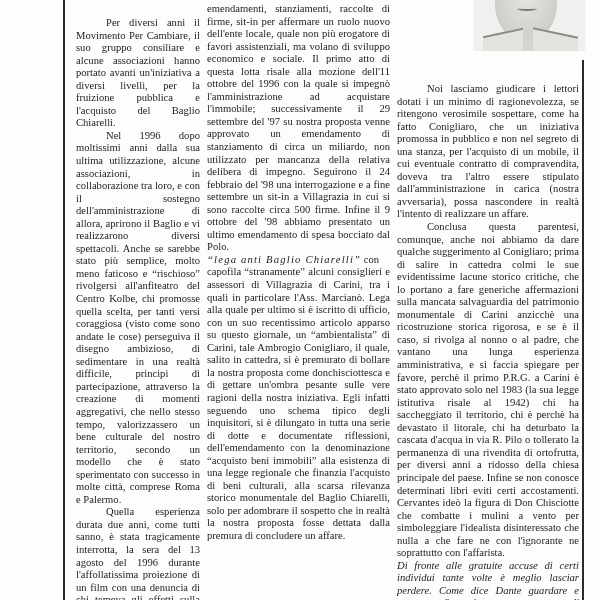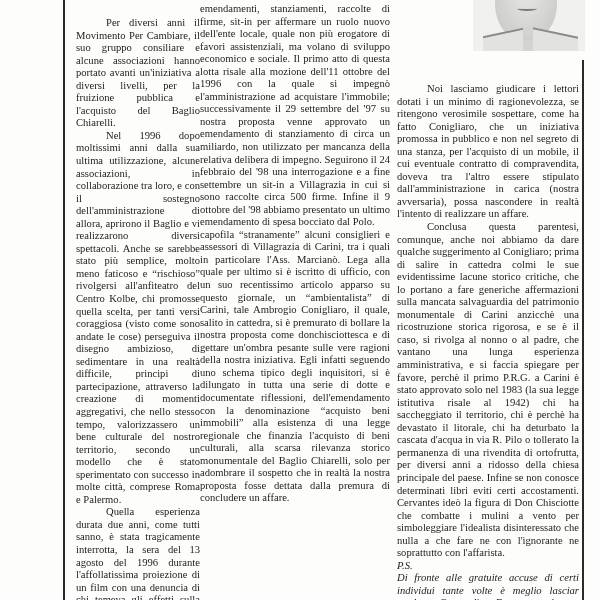--- a/index.html
+++ b/index.html
@@ -21,21 +21,21 @@
   }
   .col {
     position: absolute;
     font-size: 10.6px;
     line-height: 12.55px;
     text-align: justify;
     hyphens: manual;
     overflow: hidden;
   }
   .col p { margin: 0; text-indent: 30px; }
-  .col p.noindent { text-indent: 0; }
+  .col p.noindent { text-indent: 0; margin-left: 7px; }
   .col1 { left: 76px; top: 17px; width: 124px; height: 583px; }
   .col2 { left: 200px; top: 3px; width: 190px; height: 597px; }
   .col3 { left: 397px; top: 83px; width: 182px; height: 517px; }
   .italic-spaced { font-style: italic; letter-spacing: 1.2px; }
   .ps { font-style: italic; text-indent: 0 !important; }
   .photo {
     position: absolute; left: 473px; top: 0; width: 112px; height: 51px;
     background: #f0f0ee;
     overflow: hidden;
   }
@@ -78,22 +78,22 @@
 
   <div class="col col1">
     <p>Per diversi anni il Movimento Per Cambiare, il suo gruppo consiliare e alcune associazioni hanno portato avanti un'iniziativa a diversi livelli, per la fruizione pubblica  e l'acquisto del Baglio Chiarelli.</p>
     <p>Nel 1996 dopo moltissimi anni dalla sua ultima utilizzazione, alcune associazioni, in collaborazione tra loro, e con il sostegno dell'amministrazione di allora, aprirono il Baglio e vi realizzarono diversi spettacoli. Anche se sarebbe stato più semplice, molto meno faticoso e “rischioso” rivolgersi all'anfiteatro del Centro Kolbe, chi promosse quella scelta, per tanti versi coraggiosa (visto come sono andate le cose) perseguiva il disegno ambizioso, di sedimentare in una realtà difficile, principi di partecipazione, attraverso la creazione di momenti aggregativi, che nello stesso tempo, valorizzassero un bene culturale del nostro territorio, secondo un modello che è stato sperimentato con successo in molte città, comprese Roma e Palermo.</p>
     <p>Quella esperienza durata due anni, come tutti sanno, è stata tragicamente interrotta, la sera del 13 agosto del 1996 durante l'affollatissima proiezione di un film con una denuncia di chi temeva gli effetti sulla cittadinanza dell'aria nuova che finalmente si respirava. Denuncia che è costato tra l'altro il rinvio a giudizio a un bravissimo ragazzo come Antonio Di Stefano.</p>
 
   </div>
 
   <div class="col col2">
     <p class="noindent">emendamenti, stanziamenti, raccolte di firme, sit-in per affermare un ruolo nuovo dell'ente locale, quale non più erogatore di favori assistenziali, ma volano di sviluppo economico e sociale. Il primo atto di questa lotta risale alla mozione dell'11 ottobre del 1996 con la quale si impegnò l'amministrazione ad acquistare l'immobile; successivamente il 29 settembre del '97 su nostra proposta venne approvato un emendamento di stanziamento di circa un miliardo, non utilizzato per mancanza della relativa delibera di impegno. Seguirono il 24 febbraio del '98 una interrogazione e a fine settembre un sit-in a Villagrazia in cui si sono raccolte circa 500 firme. Infine il 9 ottobre del '98 abbiamo presentato un ultimo emendamento di spesa bocciato dal Polo.</p>
+    <p class="noindent"><span class="italic-spaced">“lega anti Baglio Chiarelli”</span><span> con</span></p>
     <p class="noindent">capofila “stranamente” alcuni consiglieri e assessori di Villagrazia di Carini, tra i quali in particolare l'Ass. Marcianò. Lega alla quale per ultimo si è iscritto di ufficio, con un suo recentissimo articolo apparso su questo giornale, un “ambientalista” di Carini, tale Ambrogio Conigliaro, il quale, salito in cattedra, si è premurato di bollare la nostra proposta come donchisciottesca e di gettare un'ombra pesante sulle vere ragioni della nostra iniziativa. Egli infatti seguendo uno schema tipico degli inquisitori, si è dilungato in tutta una serie di dotte e documentate riflessioni, dell'emendamento con la denominazione “acquisto beni immobili” alla esistenza di una legge regionale che finanzia l'acquisto di beni culturali, alla scarsa rilevanza storico monumentale del Baglio Chiarelli, solo per adombrare il sospetto che in realtà la nostra proposta fosse dettata dalla premura di concludere un affare.</p>
   </div>
 
   <div class="col col3">
     <p>Noi lasciamo giudicare i lettori dotati i un minimo di ragionevolezza, se ritengono verosimile sospettare, come ha fatto Conigliaro, che un iniziativa promossa in pubblico e non nel segreto di una stanza, per l'acquisto di un mobile, il cui eventuale contratto di compravendita, doveva tra l'altro essere stipulato dall'amministrazione in carica (nostra avversaria), possa nascondere in realtà l'intento di realizzare un affare.</p>
     <p>Conclusa questa parentesi, comunque, anche noi abbiamo da dare qualche suggerimento al Conigliaro; prima di salire in cattedra colmi le sue evidentissime lacune storico critiche, che lo portano a fare generiche affermazioni sulla mancata salvaguardia del patrimonio monumentale di Carini anzicchè una ricostruzione storica rigorosa, e se è il caso, si rivolga al nonno o al padre, che vantano una lunga esperienza amministrativa, e si faccia spiegare per favore, perchè il primo P.R.G. a Carini è stato approvato solo nel 1983 (la sua legge istitutiva risale al 1942) chi ha saccheggiato il territorio, chi è perchè ha devastato il litorale, chi ha deturbato la cascata d'acqua in via R. Pilo o tollerato la permanenza di una rivendita di ortofrutta, per diversi anni a ridosso della chiesa principale del paese. Infine se non conosce determinati libri eviti certi accostamenti. Cervantes ideò la figura di Don Chisciotte che combatte i mulini a vento per simboleggiare l'idealista disinteressato che nulla a che fare ne con l'ignorante ne soprattutto con l'affarista.</p>
-    <p class="ps">P.S.</p>
     <p class="ps">Di fronte alle gratuite accuse di certi individui tante volte è meglio lasciar perdere. Come dice Dante guardare e passare. Se mi sono permesso di puntualizzare le nostre ragioni, è solo per difendere le memorie di un'esperien-</p>
   </div>
 </div>
 
 </body></html>

